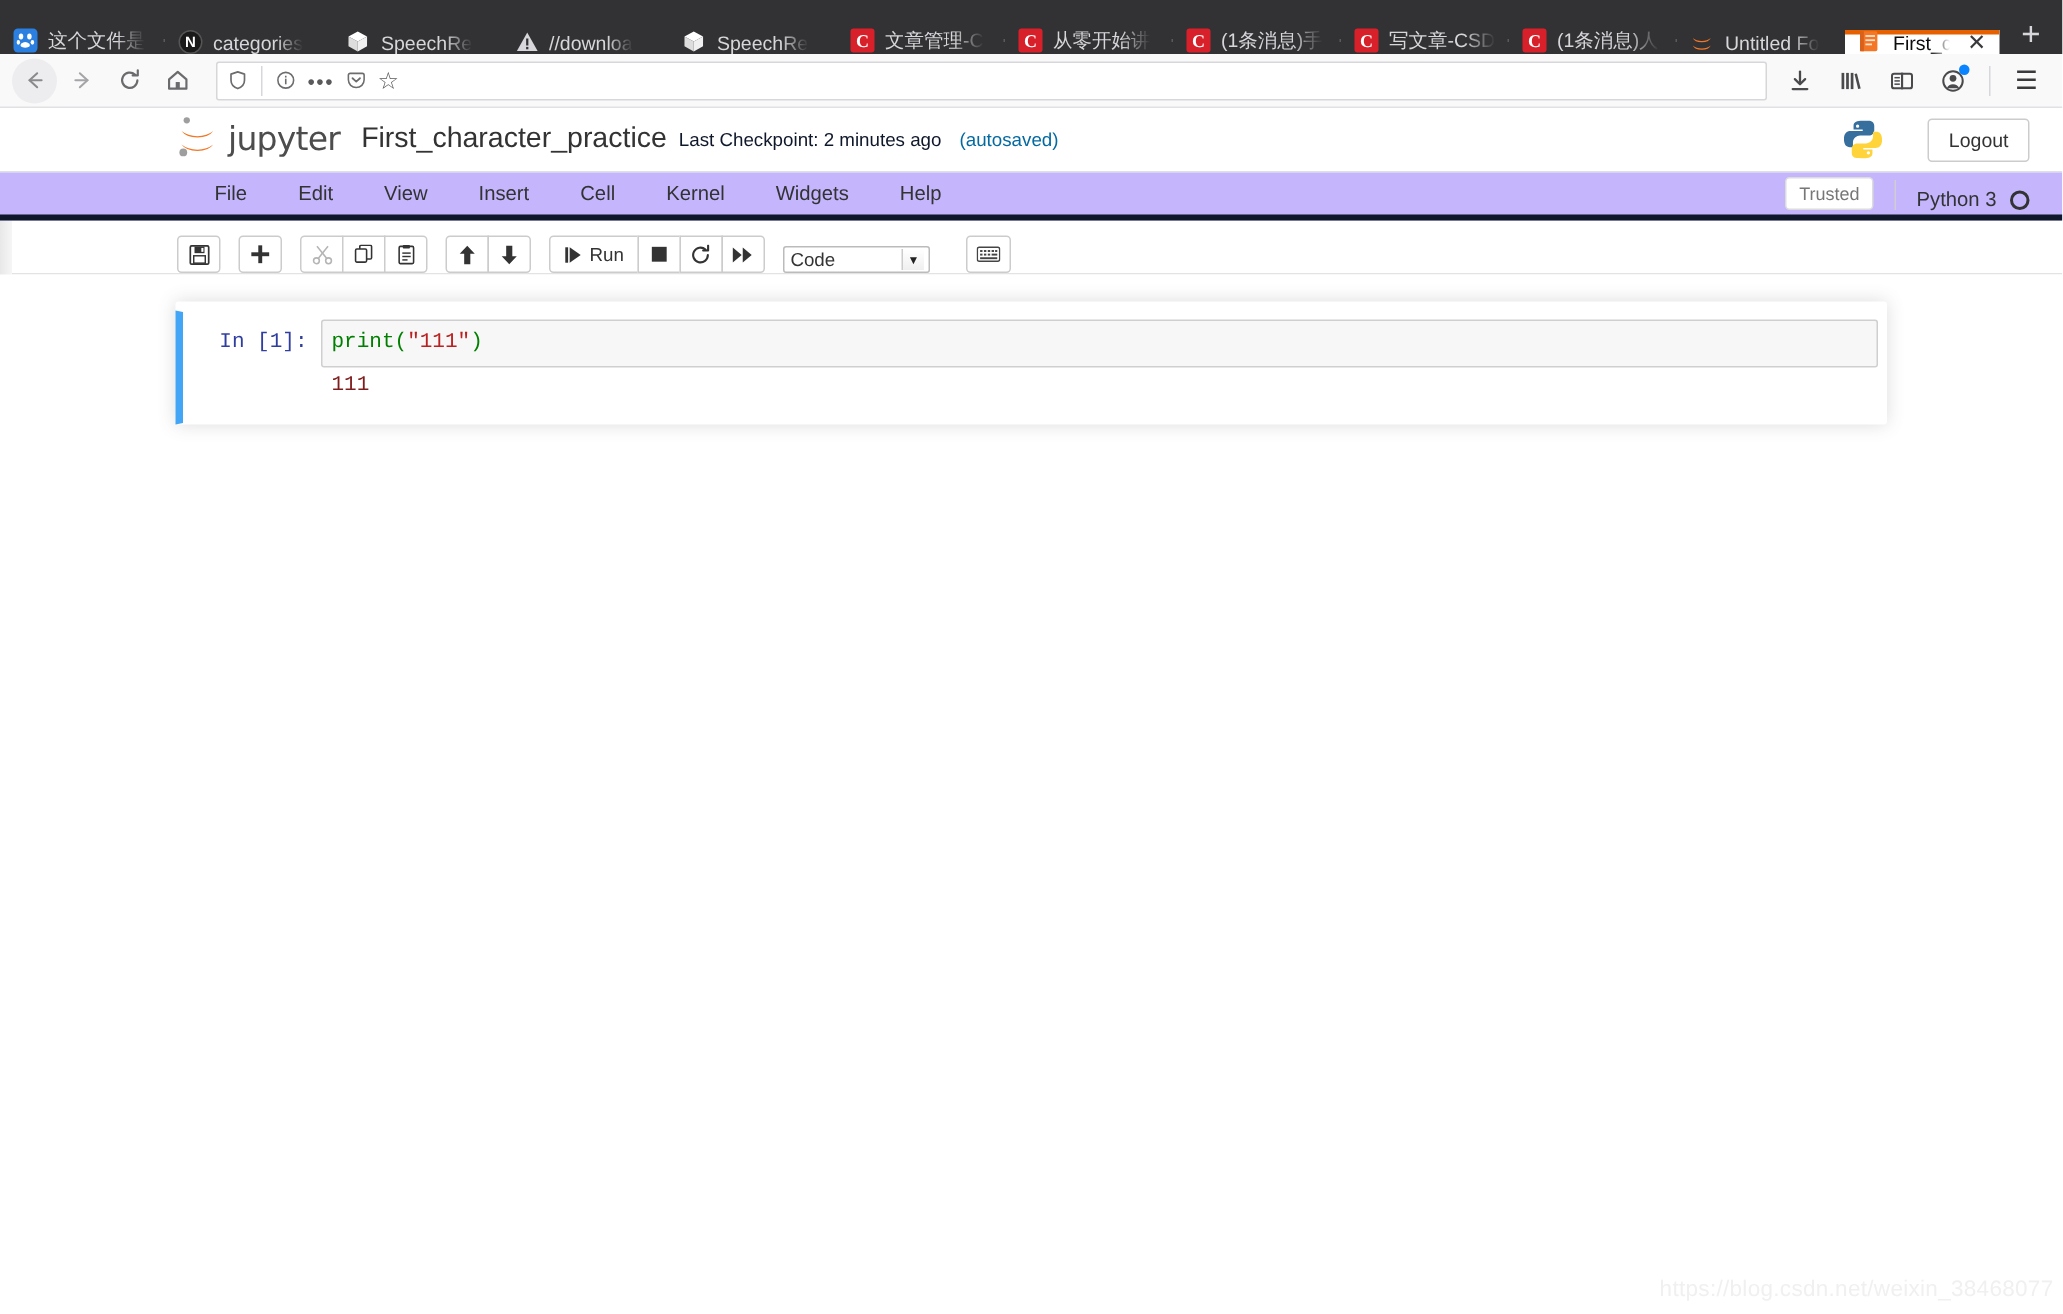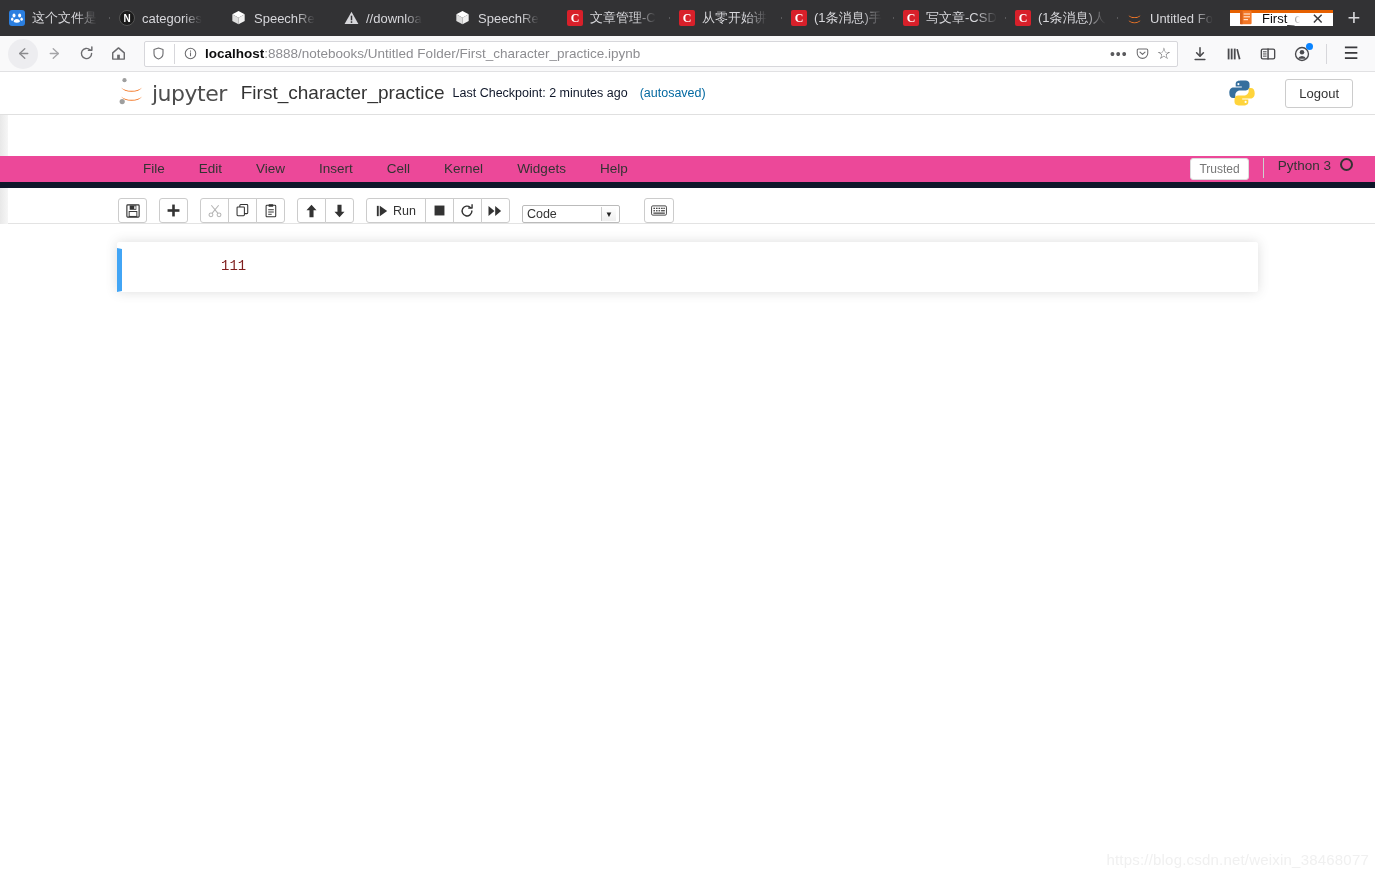--- a/index.html
+++ b/index.html
@@ -11,21 +11,21 @@
     background: #ffffff;
   }
 
   
   .browser { width: 1375px; height: 876px; position: relative; }
 
   .tabstrip {
     height: 36px;
     background: #323234;
     display: flex;
-    align-items: center;
+    align-items: flex-end;
     position: relative;
   }
   .tab {
     display: flex;
     align-items: center;
     gap: 7px;
     padding: 0 9px;
     min-width: 0;
     position: relative;
     color: #d7d7db;
@@ -188,35 +188,34 @@
     color: #333;
     padding: 6px 13px;
     font-family: "Liberation Sans", sans-serif;
   }
 
   .jp-menubar {
     height: 32px;
     display: flex;
     align-items: center;
     padding: 0 22px 0 126px;
-    background: #ec4899;
-    border-bottom: 6px solid #0f172a;
-    position: relative;
-    margin-top: 41px;
+    background: #c4b5fd;
+    border-bottom: 4px solid #0f172a;
+    position: relative;
   }
   .menu-item {
     font-size: 13.5px;
     color: #333;
     padding: 0 17px;
     line-height: 32px;
   }
   .menubar-right {
     margin-left: auto;
     display: flex;
-    align-items: flex-start;
+    align-items: flex-end;
     gap: 0;
   }
   .trusted {
     font-size: 12px;
     color: #777;
     border: 1px solid #dcdcdc;
     border-radius: 3px;
     padding: 3px 8px;
     background: #fff;
   }
@@ -487,23 +486,20 @@
           </svg>
       </span>
       <span class="sep-v" style="margin:0 1px;"></span>
       <span class="url-ico">
         <svg width="15" height="15" viewBox="0 0 20 20">
             <circle cx="10" cy="10" r="7" fill="none" stroke="#6d6d70" stroke-width="1.4"></circle>
             <rect x="9.3" y="8.6" width="1.4" height="5" fill="#6d6d70"></rect>
             <rect x="9.3" y="6" width="1.4" height="1.6" fill="#6d6d70"></rect>
           </svg>
       </span>
-      <span class="url-text">
-        <b>localhost</b><span>:8888/notebooks/Untitled Folder/First_character_practice.ipynb</span>
-      </span>
       <span class="url-ico" style="font-size:14px;letter-spacing:1px;color:#5a5a5d;">•••</span>
       <span class="url-ico">
         <svg width="15" height="15" viewBox="0 0 20 20">
             <path d="M3 5.5 a1.6 1.6 0 0 1 1.6-1.6 h10.8 A1.6 1.6 0 0 1 17 5.5 v4.1 c0 3.9-3.1 6.9-7 6.9 s-7-3-7-6.9 Z" fill="none" stroke="#6d6d70" stroke-width="1.4"></path>
             <path d="M6.7 8.2 L10 11.2 L13.3 8.2" fill="none" stroke="#6d6d70" stroke-width="1.6" stroke-linecap="round" stroke-linejoin="round"></path>
           </svg>
       </span>
       <span class="url-ico" style="font-size:16px;color:#5a5a5d;">☆</span>
     </div>
 
@@ -696,20 +692,26 @@
             <rect x="3" y="9" width="14.3" height="1.6" fill="#444"></rect>
           </svg>
         </div>
       </div>
     </div>
 
     <div class="nb-canvas">
       <div class="nb-container" id="cellist">
           <div class="cell selected">
             <div class="cell-inner">
+              <div class="cell-row">
+                <div class="prompt">In [1]:</div>
+                <div class="input-area">
+                  <div class="code"><span class="tok-fn">print</span><span class="tok-paren">(</span><span class="tok-str">"111"</span><span class="tok-paren">)</span></div>
+                </div>
+              </div>
               <div class="output-row">
                 <div class="output-prompt"></div>
                 <div class="output-text">111</div>
               </div>
             </div>
           </div>
         </div>
     </div>
 
     <div class="watermark">https://blog.csdn.net/weixin_38468077</div>

